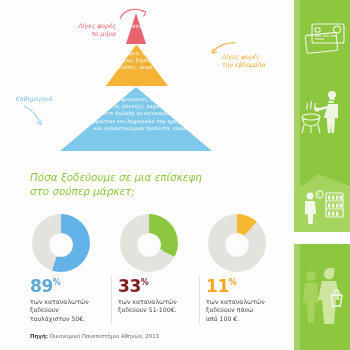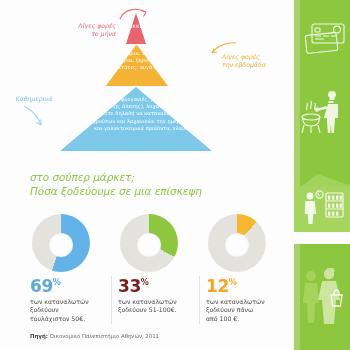--- a/index.html
+++ b/index.html
@@ -132,22 +132,22 @@
     <div class="note blue" style="left:6px;top:95px;width:56px;text-align:center;">
       <div>Καθημερινά</div>
     </div>
     <svg class="sb-icon" style="left:22px;top:104px;" width="26" height="26" viewBox="0 0 26 26">
       <path d="M2 2 C10 6, 16 12, 19 21" stroke="#9bd0ef" stroke-width="1.1" fill="none"></path>
       <path d="M19 21 L19 15.5 M19 21 L14.5 18.5" stroke="#9bd0ef" stroke-width="1.1" fill="none"></path>
     </svg>
   </div>
 
   <div class="headline">
+    <div>Πόσα ξοδεύουμε σε μια επίσκεψη</div>
     <div>στο σούπερ μάρκετ;</div>
-    <div>Πόσα ξοδεύουμε σε μια επίσκεψη</div>
   </div>
 
   <div class="donuts">
 
     <div class="donut-wrap" style="left:8px;">
       <div class="donut" id="donut0" style="background: conic-gradient(rgb(99, 179, 232) 0deg, rgb(99, 179, 232) 198deg, rgb(227, 226, 221) 198deg, rgb(227, 226, 221) 360deg);"></div>
       <div class="donut-hole"></div>
     </div>
 
     <div class="donut-wrap" style="left:96px;">
@@ -158,21 +158,21 @@
     <div class="donut-wrap" style="left:184px;">
       <div class="donut" id="donut2" style="background: conic-gradient(rgb(245, 184, 46) 0deg, rgb(245, 184, 46) 43.2deg, rgb(227, 226, 221) 43.2deg, rgb(227, 226, 221) 360deg);"></div>
       <div class="donut-hole"></div>
     </div>
   </div>
 
   <div class="stats">
 
     <div class="stat" style="left:10px;">
       <div class="pct c-blue">
-        <span>69</span><span class="sym">%</span>
+        <span>89</span><span class="sym">%</span>
       </div>
       <div class="desc">
         <div>των καταναλωτών</div>
         <div>ξοδεύουν</div>
         <div>τουλάχιστον 50€.</div>
       </div>
     </div>
 
     <div class="stat" style="left:98px;">
       <div class="divider"></div>
@@ -181,21 +181,21 @@
       </div>
       <div class="desc">
         <div>των καταναλωτών</div>
         <div>ξοδεύουν 51-100€.</div>
       </div>
     </div>
 
     <div class="stat" style="left:186px;">
       <div class="divider"></div>
       <div class="pct c-orange">
-        <span>12</span><span class="sym">%</span>
+        <span>11</span><span class="sym">%</span>
       </div>
       <div class="desc">
         <div>των καταναλωτών</div>
         <div>ξοδεύουν πάνω</div>
         <div>από 100 €.</div>
       </div>
     </div>
   </div>
 
   <div class="source">

